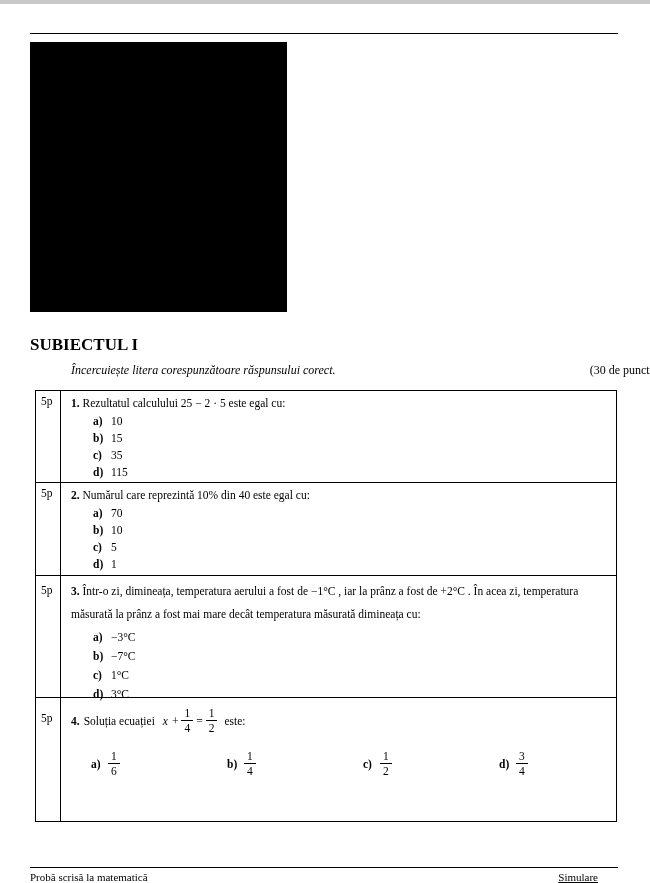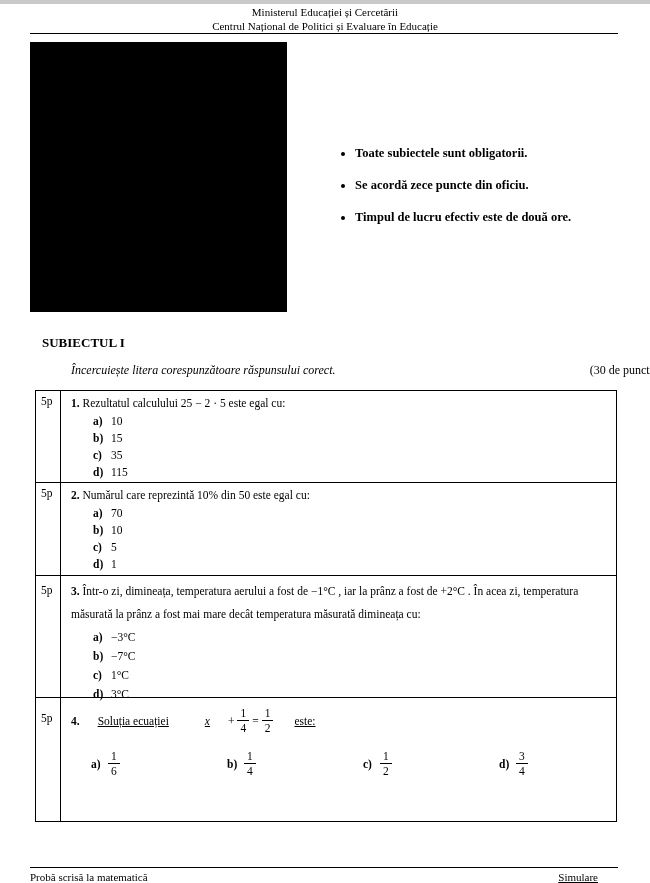--- a/index.html
+++ b/index.html
@@ -33,21 +33,21 @@
   .notice {
     position: absolute; left: 340px; top: 146px; width: 300px;
   }
   .notice ul { list-style: disc; padding-left: 15px; }
   .notice li {
     font-weight: bold; font-size: 12.5px; line-height: 14px;
     margin-bottom: 18px;
   }
   .section-title {
     position: absolute; left: 30px; top: 335px;
-    font-weight: bold; font-size: 13px; margin-left: 12px;
+    font-weight: bold; font-size: 17px;
   }
   .instruction-row {
     position: absolute; left: 30px; top: 363px; width: 588px;
     display: flex; justify-content: space-between;
     font-weight: normal; font-size: 12px; margin-left: 41px;
   }
   .instruction-row .instr { font-style: italic; }
   .qtable {
     position: absolute; left: 35px; top: 390px; width: 582px;
     border: 1.5px solid #000;
@@ -66,21 +66,21 @@
   .qrow-4 .qpoints { padding-top: 14px; }
   .qbody { flex: 1; padding: 4px 8px 0 10px; font-size: 11.5px; }
   .qline { line-height: 16px; }
   .qnum { font-weight: bold; }
   .qrow-3 .qline { line-height: 23px; padding-right: 2px; }
   .opts { margin-top: 2px; padding-left: 22px; }
   .opt { display: flex; line-height: 17px; }
   .qrow-3 .opt { line-height: 19px; }
   .opt-letter { font-weight: bold; min-width: 18px; }
   .eqline { display: flex; align-items: center; margin-top: 5px; line-height: 14px; }
-  .eqline .sp { margin: 0 18px; text-decoration: underline; }
+  .eqline .sp { margin: 0 4px; }
   .mathvar { font-style: italic; font-family: "Liberation Serif", serif; }
   .frac {
     display: inline-block; text-align: center; vertical-align: middle;
     margin: 0 3px; font-size: 11.5px;
   }
   .frac .fnum { display: block; padding: 0 3px 1px; border-bottom: 1px solid #000; line-height: 12px; }
   .frac .fden { display: block; padding: 1px 3px 0; line-height: 12px; }
   .q4-opts { display: flex; margin-top: 16px; padding-left: 20px; }
   .q4-opt { width: 136px; display: flex; align-items: center; }
   .q4-opt .opt-letter { min-width: 14px; }
@@ -93,35 +93,24 @@
     display: flex; justify-content: space-between; font-size: 11px;
   }
   .footer-row .fr-right { padding-right: 20px; text-decoration: underline; }
 </style>
 </head>
 <body>
 
 <div class="page">
   <div class="top-edge"></div>
 
-  <div class="header">
-    <div>Ministerul Educației și Cercetării</div>
-    <div>Centrul Național de Politici și Evaluare în Educație</div>
-  </div>
   <div class="header-rule"></div>
 
   <div class="redacted"></div>
 
-  <div class="notice">
-    <ul>
-      <li>Toate subiectele sunt obligatorii.</li>
-      <li>Se acordă zece puncte din oficiu.</li>
-      <li>Timpul de lucru efectiv este de două ore.</li>
-    </ul>
-  </div>
 
   <div class="section-title">SUBIECTUL I</div>
 
   <div class="instruction-row">
     <span class="instr">Încercuiește litera corespunzătoare răspunsului corect.</span>
     <span>(30 de puncte)</span>
   </div>
 
   <div class="qtable">
 
@@ -151,21 +140,21 @@
           </div>
         </div>
       </div>
     </div>
 
     <div class="qrow qrow-2">
       <div class="qpoints">5p</div>
       <div class="qbody">
         <div class="qline">
           <span class="qnum">2.</span>
-          <span>Numărul care reprezintă 10% din  50  este egal cu:</span>
+          <span>Numărul care reprezintă 10% din  40  este egal cu:</span>
         </div>
         <div class="opts">
           <div class="opt">
             <span class="opt-letter">a)</span>
             <span class="opt-value">70</span>
           </div>
           <div class="opt">
             <span class="opt-letter">b)</span>
             <span class="opt-value">10</span>
           </div>

